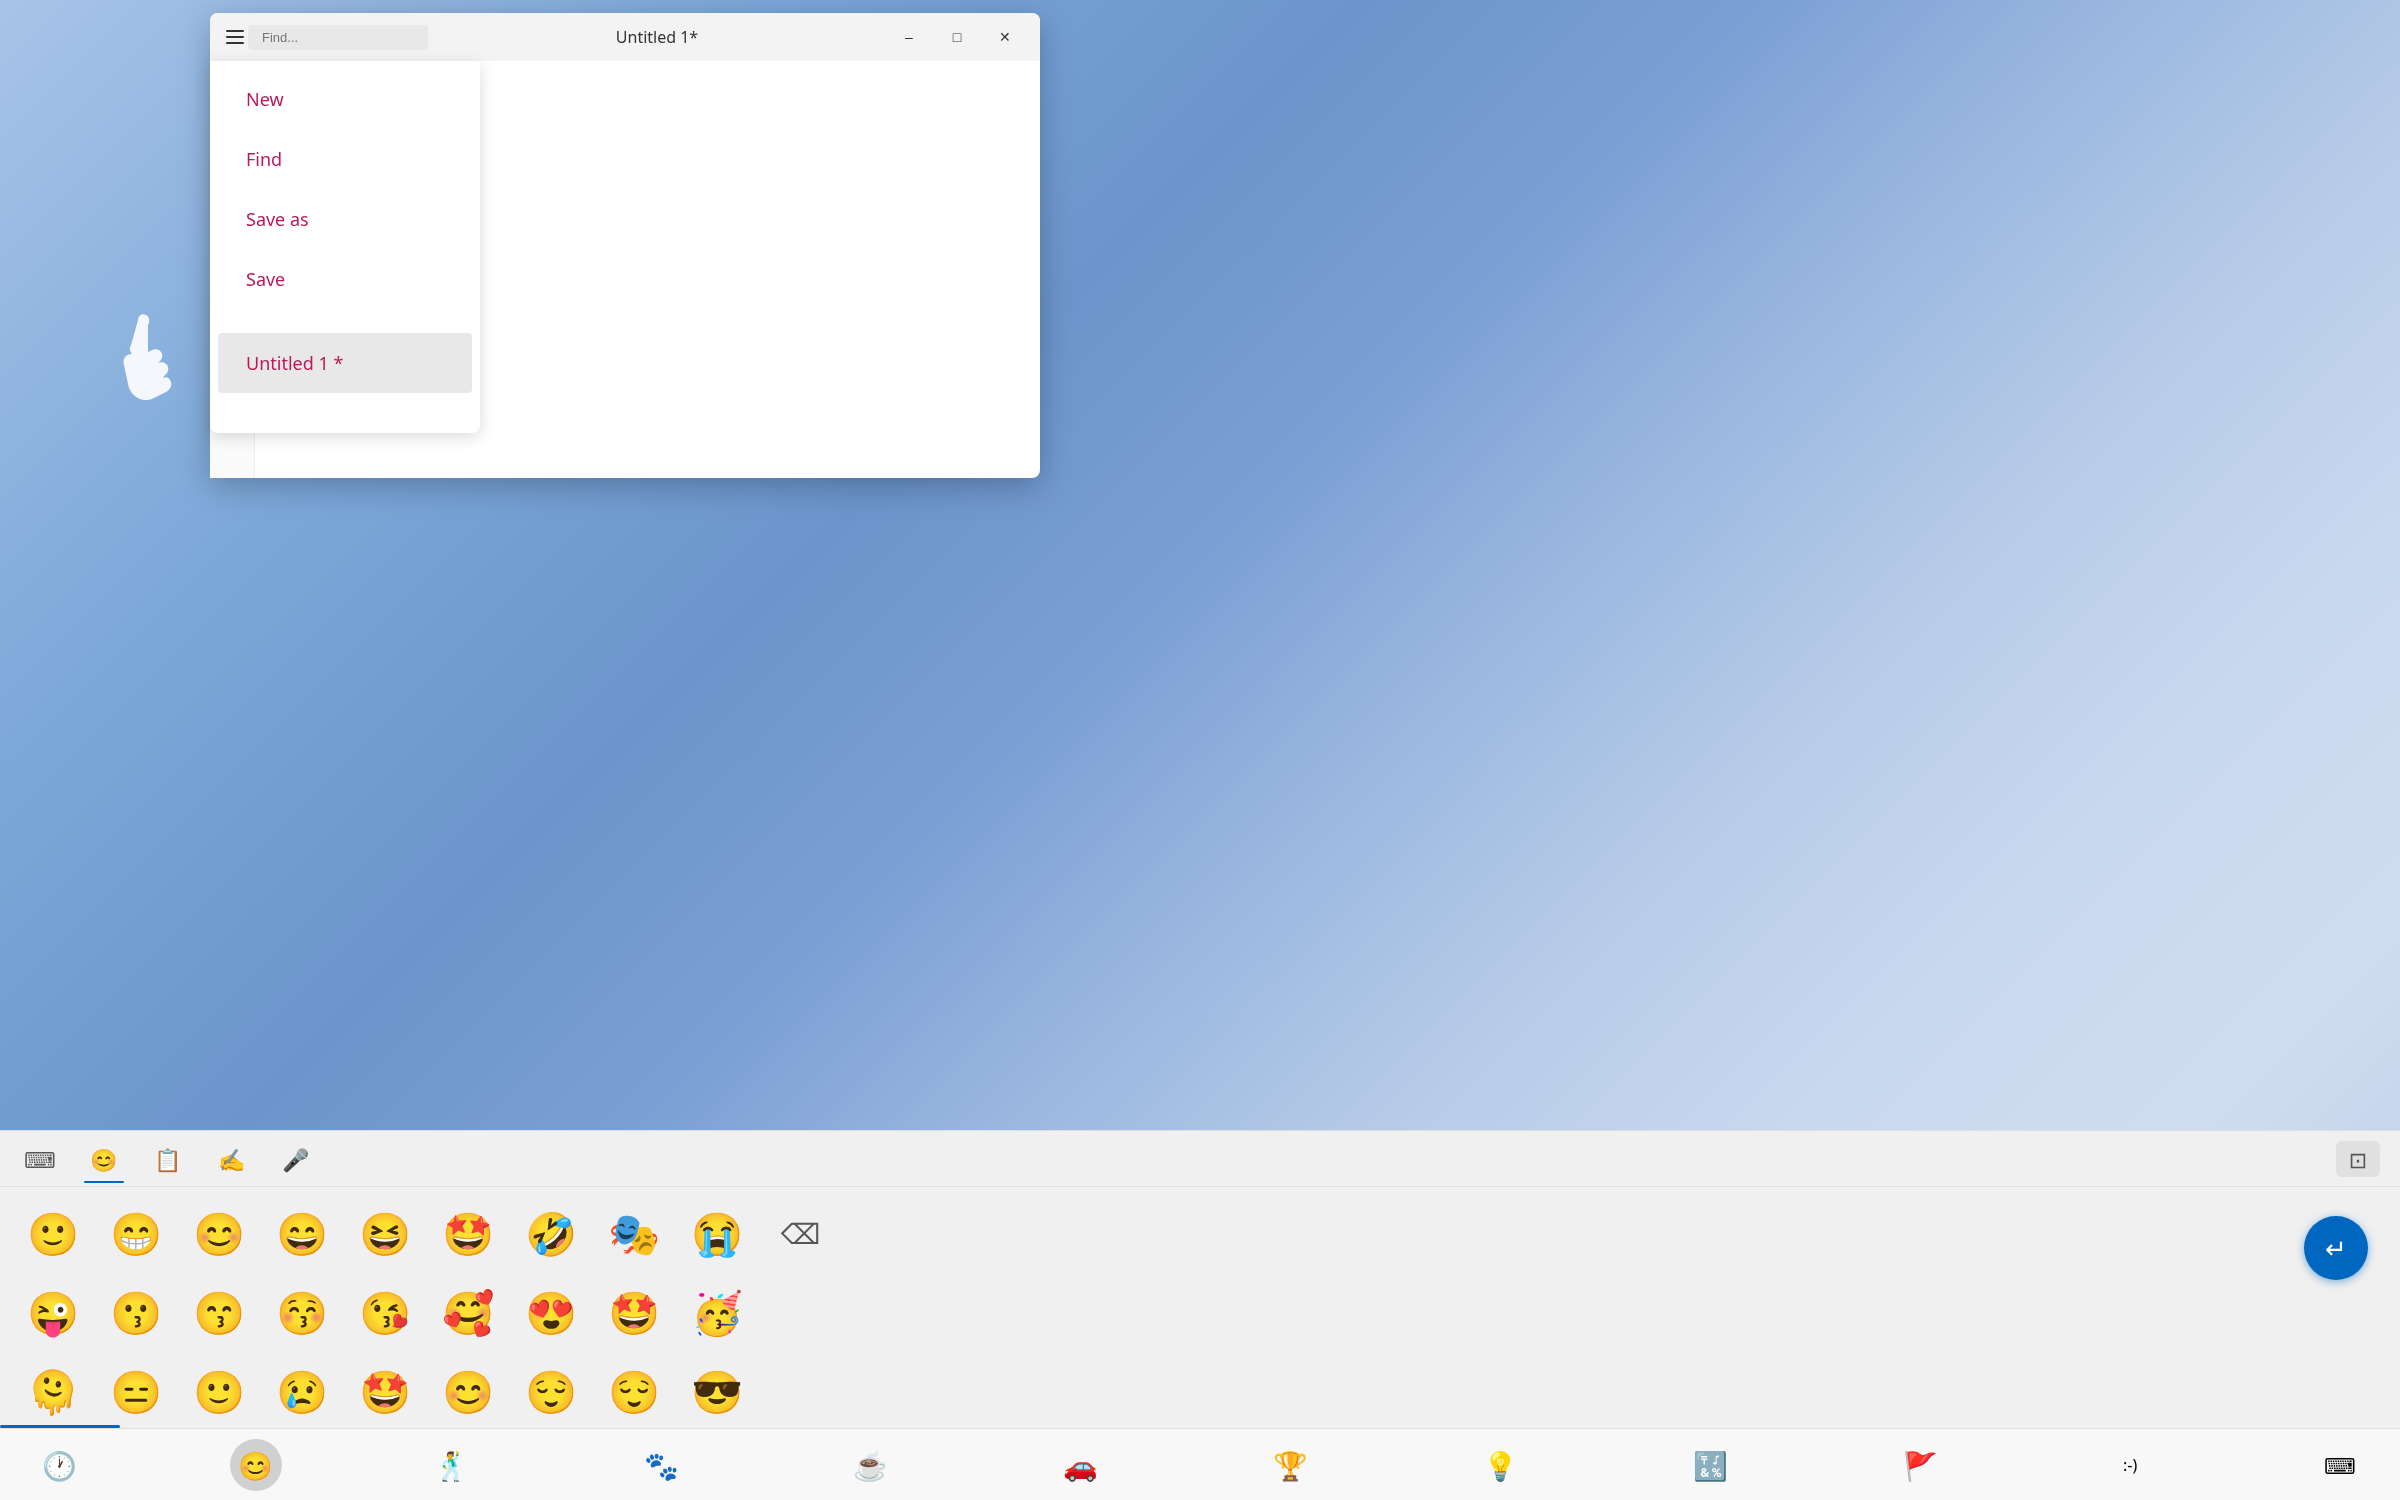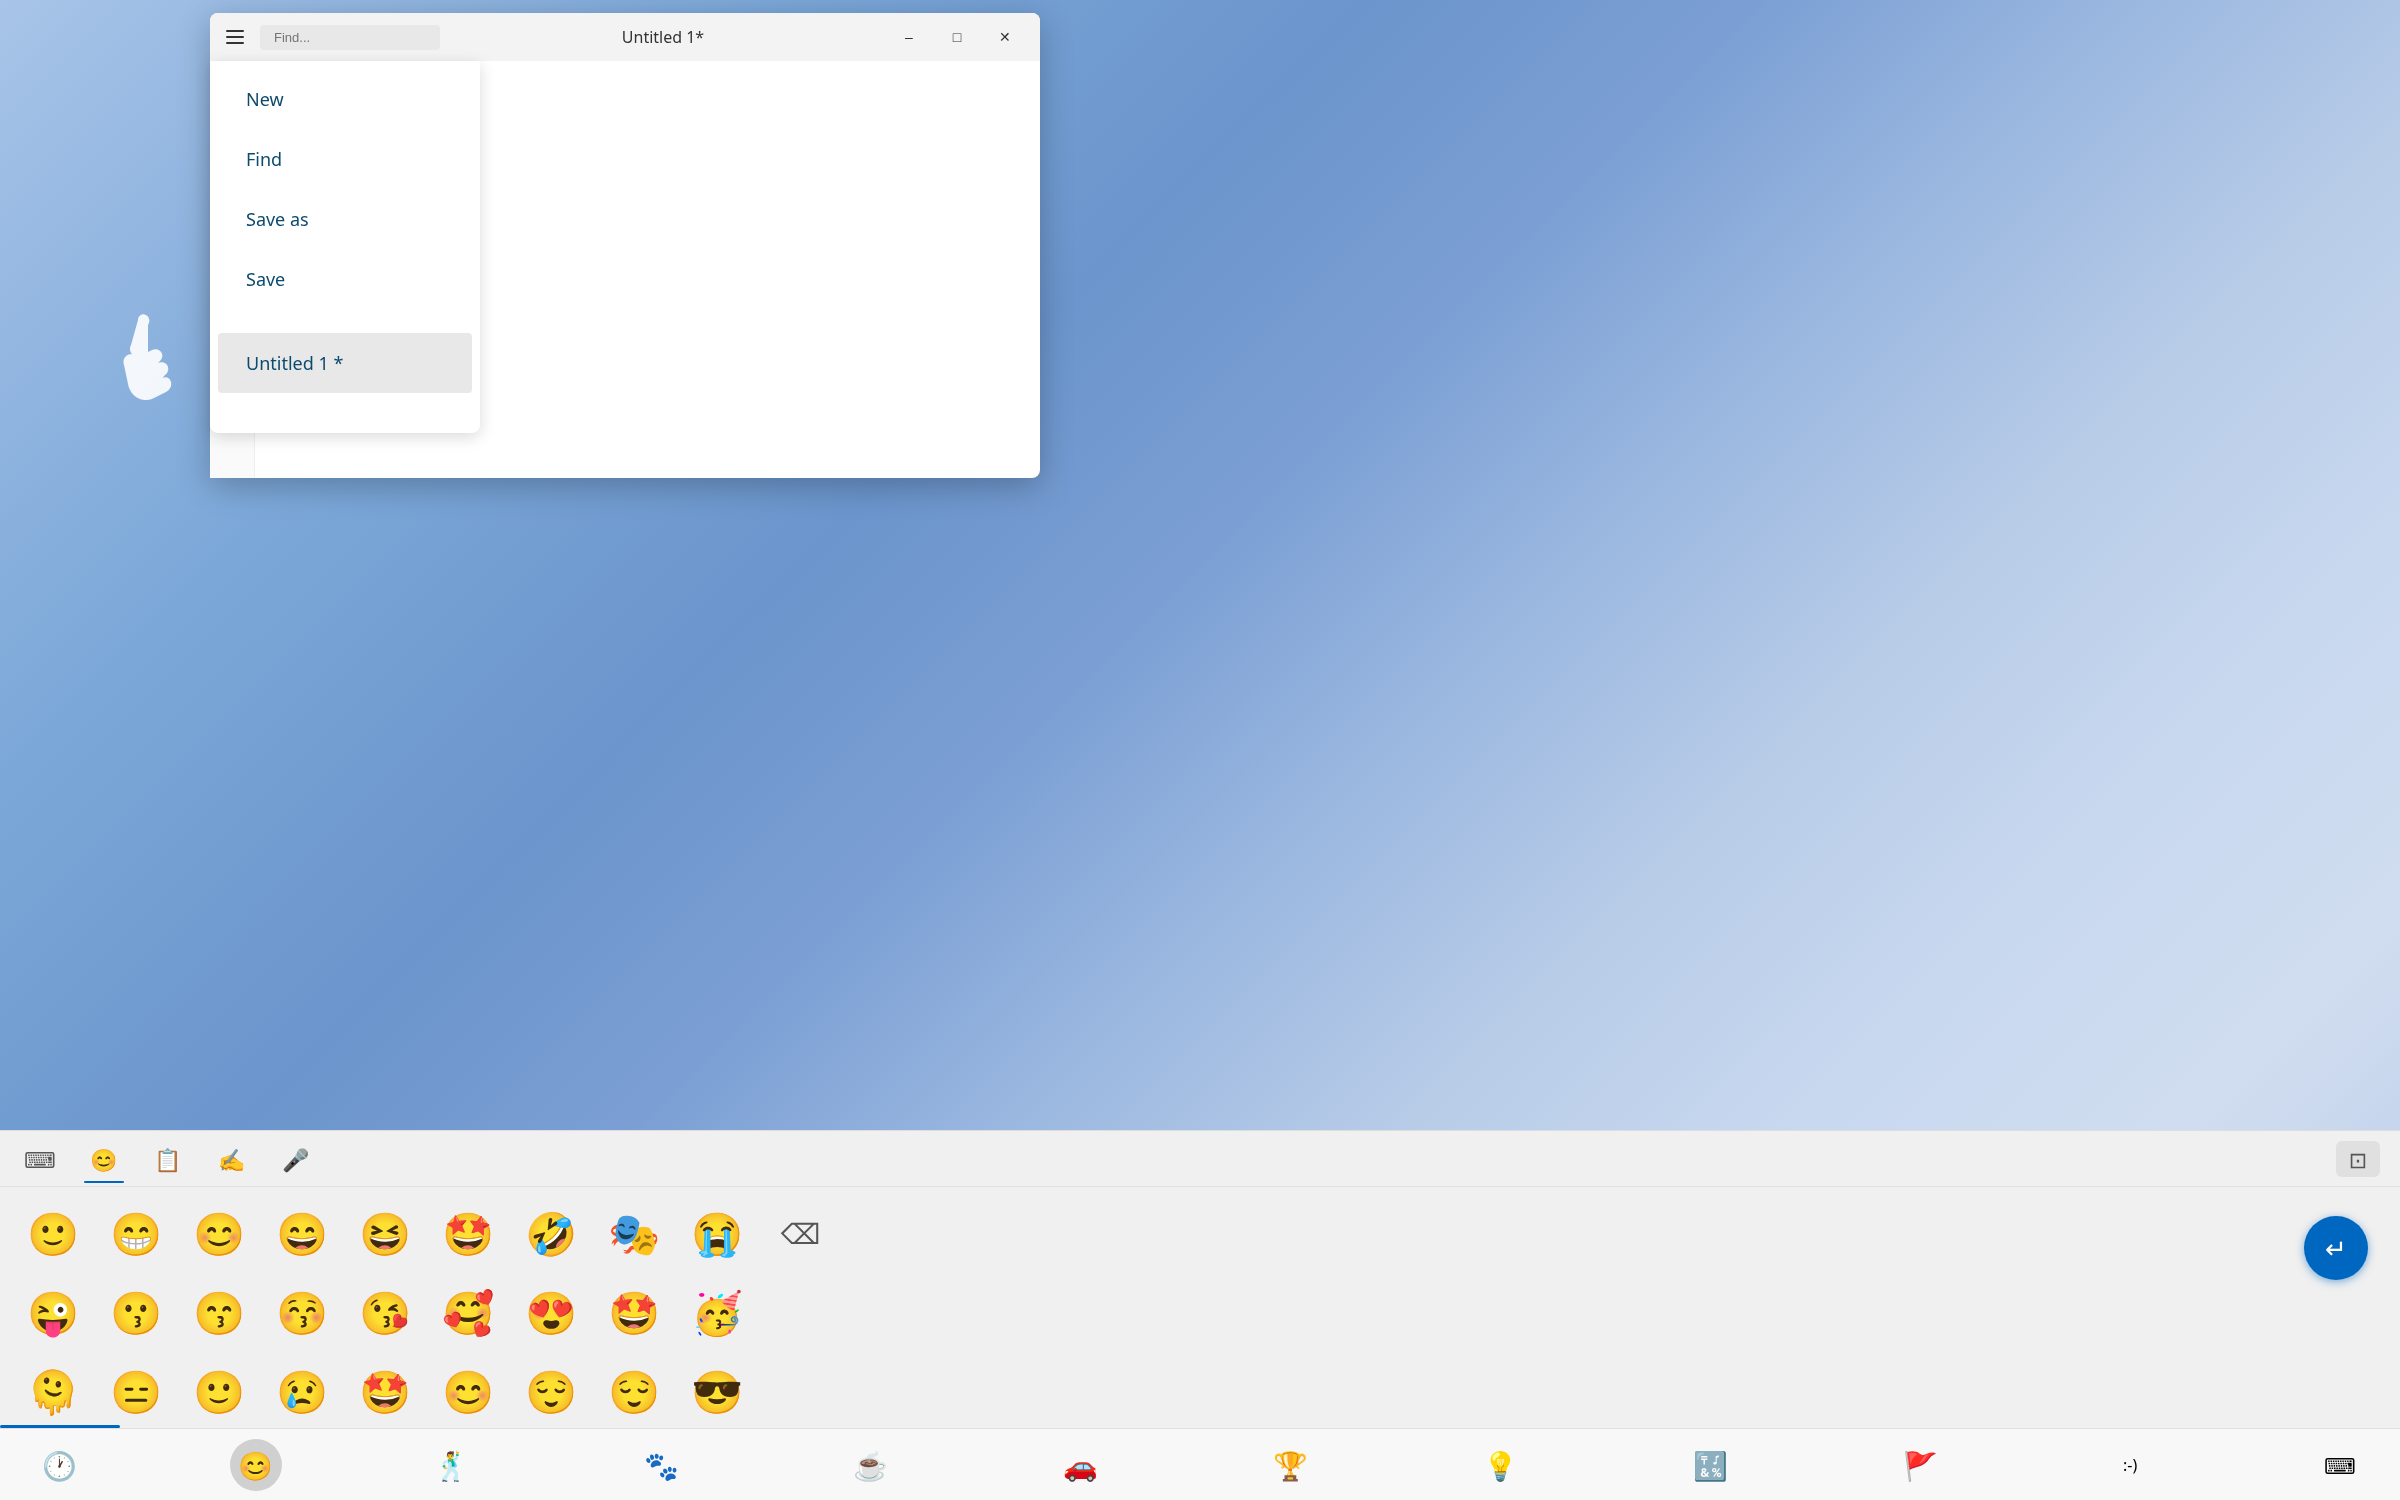--- a/index.html
+++ b/index.html
@@ -40,21 +40,21 @@
       justify-content: space-between;
       padding: 0 12px;
       height: 48px;
       border-radius: 8px 8px 0 0;
       background: #f3f3f3;
     }
 
     .titlebar-left {
       display: flex;
       align-items: center;
-      gap: 12px;
+      gap: 0;
     }
 
     .hamburger-icon {
       display: flex;
       flex-direction: column;
       gap: 4px;
       cursor: pointer;
       padding: 4px;
     }
 
@@ -110,21 +110,21 @@
       background: #fff;
       border-radius: 0 0 8px 8px;
       box-shadow: 0 4px 16px rgba(0,0,0,0.15);
       z-index: 100;
       padding: 8px 0 16px 0;
     }
 
     .menu-item {
       padding: 18px 28px;
       font-size: 18px;
-      color: #0c4a6e;
+      color: #be185d;
       cursor: pointer;
       border-radius: 4px;
       margin: 0 8px;
     }
 
     .menu-item.active {
       background: #e8e8e8;
     }
 
     .menu-spacer { height: 24px; }

